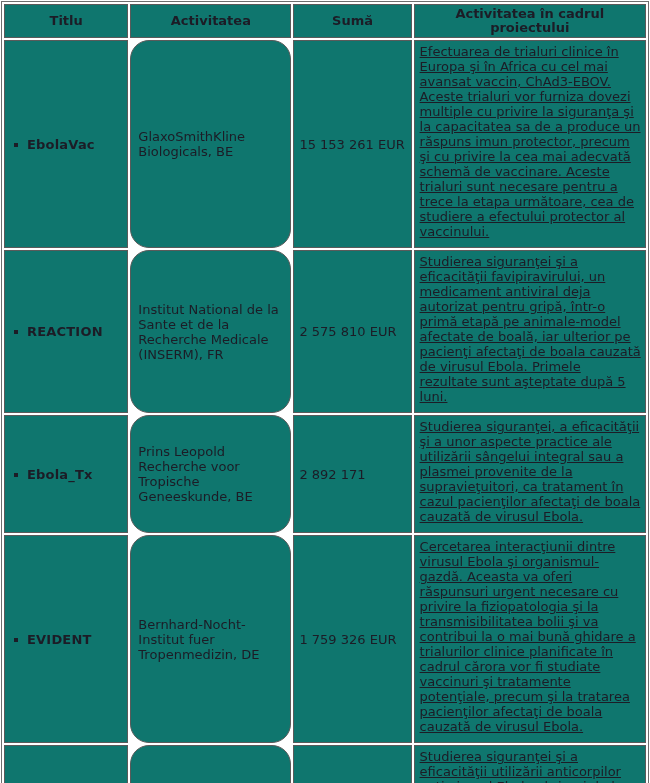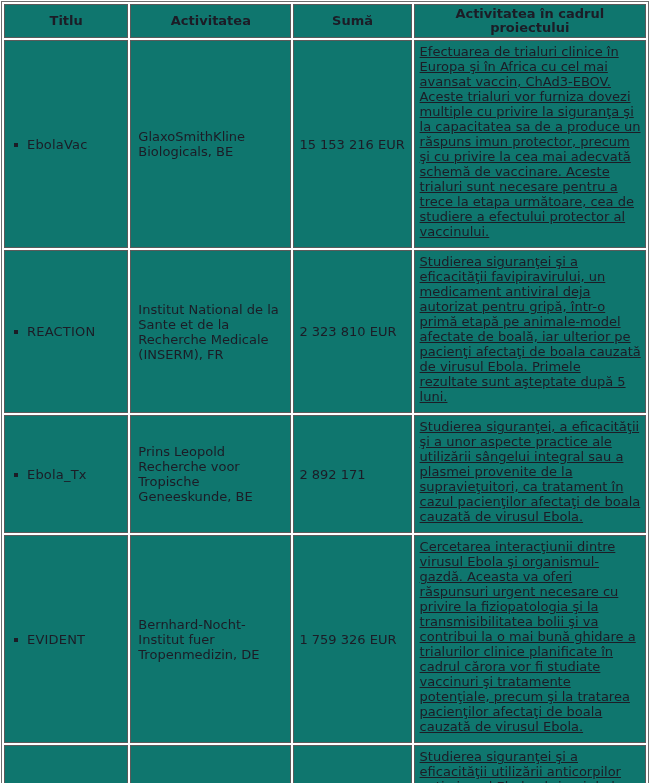--- a/index.html
+++ b/index.html
@@ -35,36 +35,37 @@
     line-height: 14px;
     padding: 2px 8px;
   }
   col.c-title  { width: 122px; }
   col.c-coord  { width: 158px; }
   col.c-sum    { width: 116px; }
   col.c-act    { width: 228px; }
 
   td.title-cell {
     vertical-align: middle;
-    font-weight: normal;
+    font-weight: bold;
     padding: 2px 20px 2px 9px;
     letter-spacing: 0.2px;
   }
   .bullet {
     display: inline-block;
     width: 4px;
     height: 4px;
     background: #1c1c26;
     margin: 0 9px 1px 0;
     vertical-align: middle;
   }
   td.coord-cell {
     vertical-align: middle;
     padding: 2px 4px 2px 7px;
     line-height: 15px;
+    border-radius: 19px;
   }
   td.sum-cell {
     vertical-align: middle;
     padding: 2px 2px 2px 5px;
     white-space: nowrap;
   }
   td.act-cell {
     vertical-align: top;
     padding: 3px 4px 8px 5px;
     line-height: 15px;
@@ -98,27 +99,27 @@
       <th>Titlu</th>
       <th>Activitatea</th>
       <th>Sumă</th>
       <th>Activitatea în cadrul proiectului</th>
     </tr>
   </thead>
   <tbody>
     <tr class="r1">
       <td class="title-cell"><span class="bullet"></span><span>EbolaVac</span></td>
       <td class="coord-cell">GlaxoSmithKline Biologicals, BE</td>
-      <td class="sum-cell">15 153 216 EUR</td>
+      <td class="sum-cell">15 153 261 EUR</td>
       <td class="act-cell">Efectuarea de trialuri clinice în Europa şi în Africa cu cel mai avansat vaccin, ChAd3-EBOV. Aceste trialuri vor furniza dovezi multiple cu privire la siguranţa şi la capacitatea sa de a produce un răspuns imun protector, precum şi cu privire la cea mai adecvată schemă de vaccinare. Aceste trialuri sunt necesare pentru a trece la etapa următoare, cea de studiere a efectului protector al vaccinului.</td>
     </tr>
     <tr class="r2">
       <td class="title-cell"><span class="bullet"></span><span>REACTION</span></td>
       <td class="coord-cell">Institut National de la Sante et de la Recherche Medicale (INSERM), FR</td>
-      <td class="sum-cell">2 323 810 EUR</td>
+      <td class="sum-cell">2 575 810 EUR</td>
       <td class="act-cell">Studierea siguranţei şi a eficacităţii favipiravirului, un medicament antiviral deja autorizat pentru gripă, într-o primă etapă pe animale-model afectate de boală, iar ulterior pe pacienţi afectaţi de boala cauzată de virusul Ebola. Primele rezultate sunt aşteptate după 5 luni.</td>
     </tr>
     <tr class="r3">
       <td class="title-cell"><span class="bullet"></span><span>Ebola_Tx</span></td>
       <td class="coord-cell">Prins Leopold Recherche voor Tropische Geneeskunde, BE</td>
       <td class="sum-cell">2 892 171</td>
       <td class="act-cell">Studierea siguranţei, a eficacităţii şi a unor aspecte practice ale utilizării sângelui integral sau a plasmei provenite de la supravieţuitori, ca tratament în cazul pacienţilor afectaţi de boala cauzată de virusul Ebola.</td>
     </tr>
     <tr class="r4">
       <td class="title-cell"><span class="bullet"></span><span>EVIDENT</span></td>

